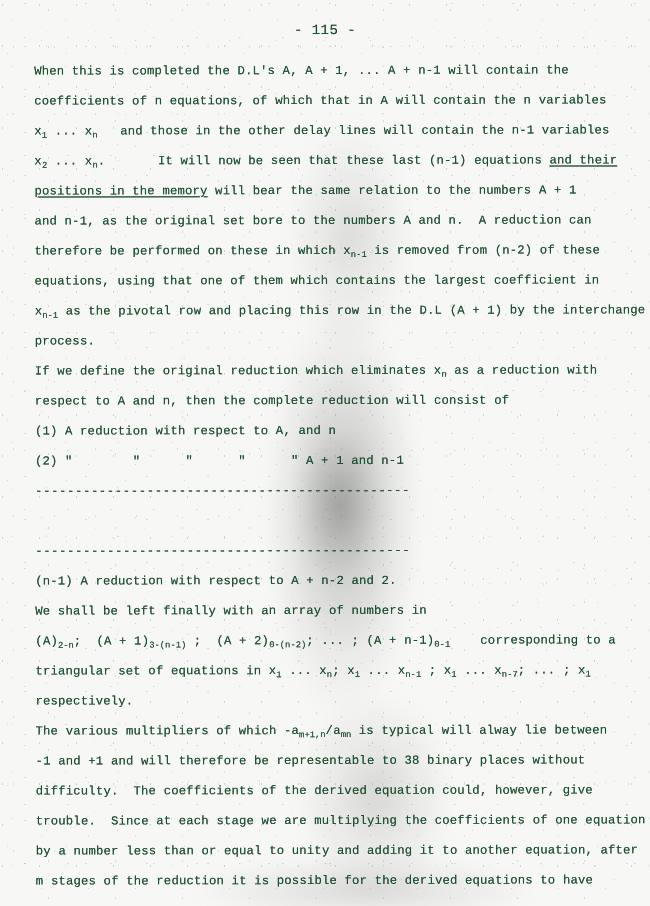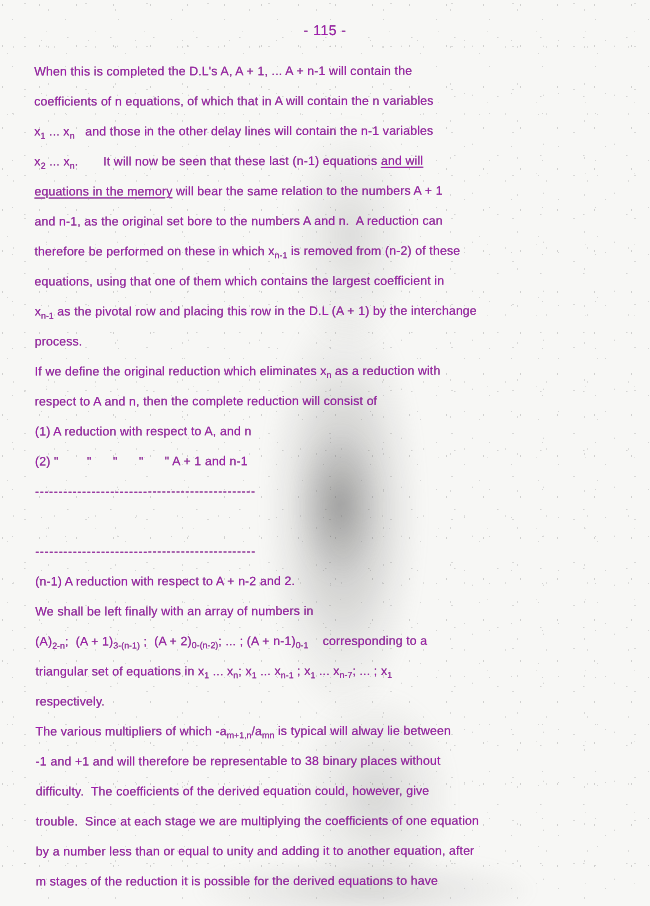--- a/index.html
+++ b/index.html
@@ -7,22 +7,22 @@
     margin: 0;
     padding: 0;
     background: #808080;
   }
   .page {
     position: relative;
     width: 650px;
     height: 906px;
     background: #f7f7f5;
     overflow: hidden;
-    font-family: Liberation Sans, sans-serif;
-    color: #a21caf;
+    font-family: Liberation Mono, monospace;
+    color: #14532d;
   }
   
   .grain {
     position: absolute;
     inset: 0;
     pointer-events: none;
     z-index: 5;
     opacity: .55;
     background-image:
       radial-gradient(circle at 7% 12%, rgba(90,90,90,.45) 0 .6px, transparent .7px),
@@ -140,22 +140,22 @@
   <div class="grain"></div>
 
   <div class="content inkwrap">
 
     <div class="page-number">- 115 -</div>
 
     <div class="body-block" id="body-block">
         <div class="ln">When this is completed the D.L's A, A + 1, ... A + n-1 will contain the</div>
         <div class="ln">coefficients of n equations, of which that in A will contain the n variables</div>
         <div class="ln">x<sub>1</sub> ... x<sub>n</sub>   and those in the other delay lines will contain the n-1 variables</div>
-        <div class="ln">x<sub>2</sub> ... x<sub>n</sub>.       It will now be seen that these last (n-1) equations <u>and will</u></div>
-        <div class="ln"><u>equations in the memory</u> will bear the same relation to the numbers A + 1</div>
+        <div class="ln">x<sub>2</sub> ... x<sub>n</sub>.       It will now be seen that these last (n-1) equations <u>and their</u></div>
+        <div class="ln"><u>positions in the memory</u> will bear the same relation to the numbers A + 1</div>
         <div class="ln">and n-1, as the original set bore to the numbers A and n.  A reduction can</div>
         <div class="ln">therefore be performed on these in which x<sub>n-1</sub> is removed from (n-2) of these</div>
         <div class="ln">equations, using that one of them which contains the largest coefficient in</div>
         <div class="ln">x<sub>n-1</sub> as the pivotal row and placing this row in the D.L (A + 1) by the interchange</div>
         <div class="ln">process.</div>
         <div class="ln">If we define the original reduction which eliminates x<sub>n</sub> as a reduction with</div>
         <div class="ln">respect to A and n, then the complete reduction will consist of</div>
         <div class="ln">(1) A reduction with respect to A, and n</div>
         <div class="ln">(2) "        "      "      "      " A + 1 and n-1</div>
         <div class="rule">-----------------------------------------------</div>

